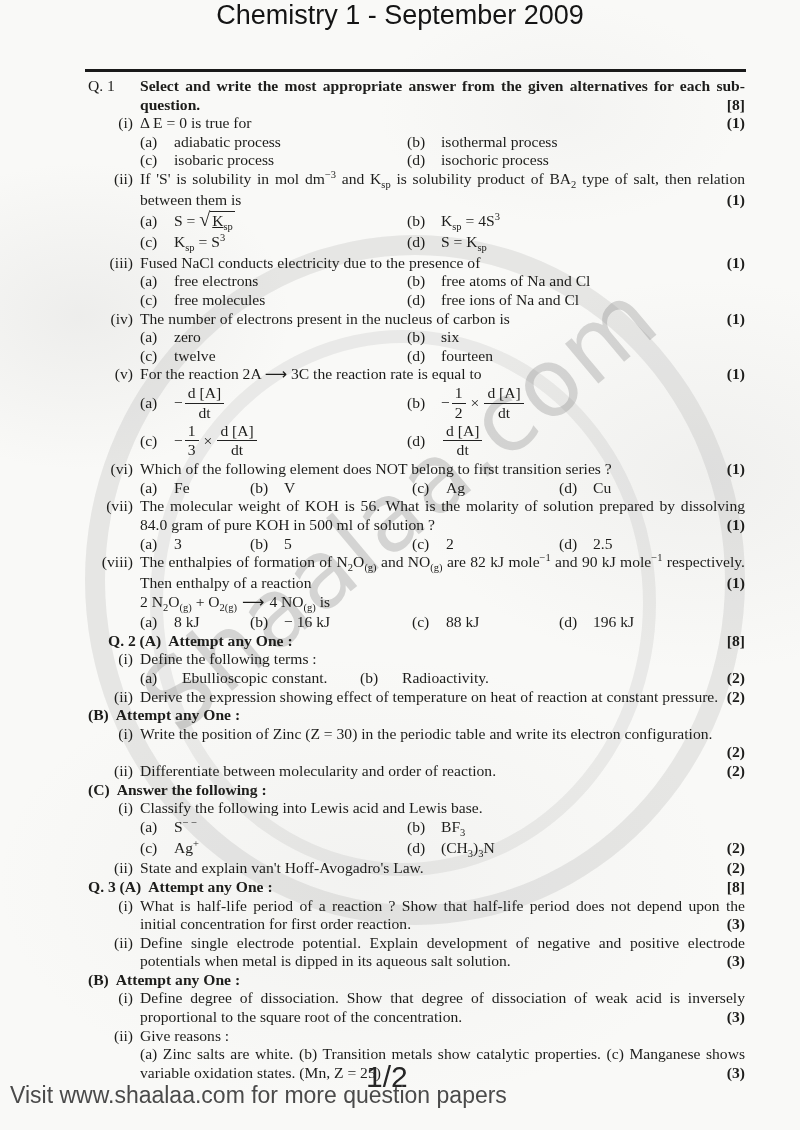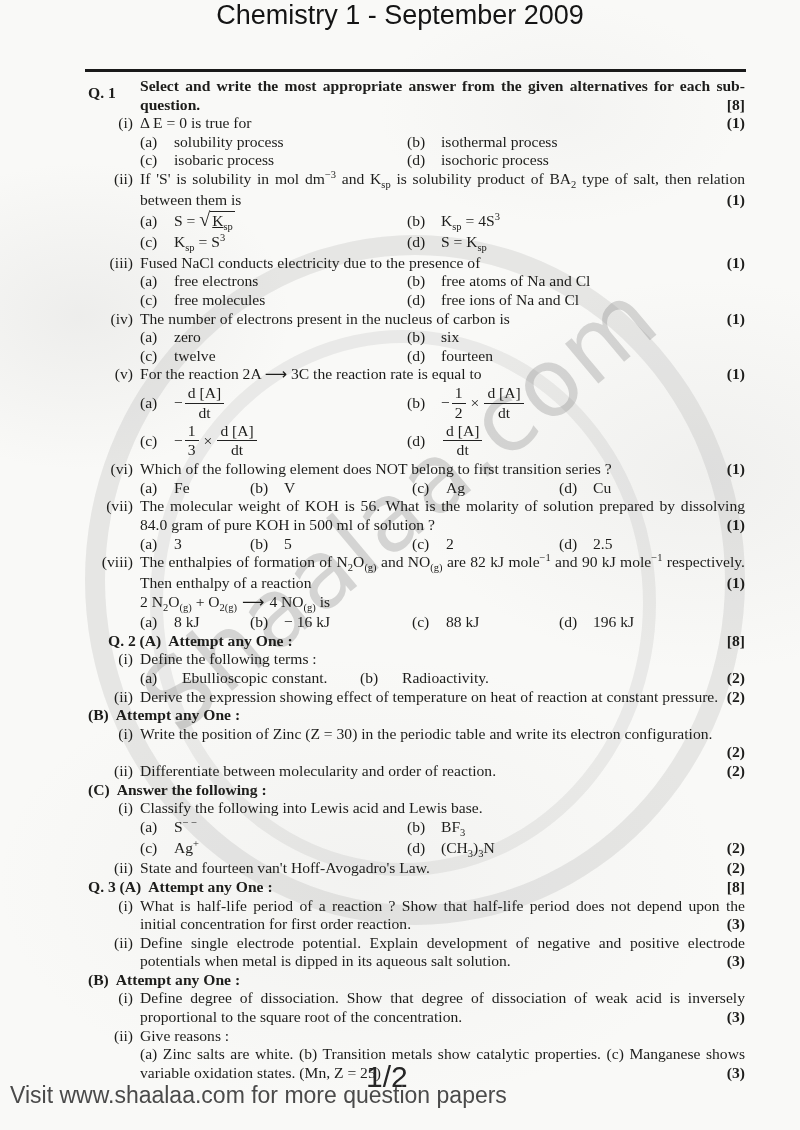--- a/index.html
+++ b/index.html
@@ -34,21 +34,21 @@
   .rn{position:absolute;left:0;top:0;width:45px;text-align:right;}
   .mk{position:absolute;right:0;top:0;font-weight:700;}
   .mk.bot{top:auto;bottom:0;}
   .mkline{text-align:right;font-weight:700;}
   .body{text-align:justify;}
   .body.nj{text-align:left;}
   .b{font-weight:700;}
   .qhead{position:relative;font-weight:700;}
   .qlab2{margin-right:7px;}
   .q1head{position:relative;padding-left:52px;}
-  .q1head .qlab{position:absolute;left:0;top:7px;font-weight:700;}
+  .q1head .qlab{position:absolute;left:0;top:0;font-weight:400;}
   
   .optrow{position:relative;padding-left:52px;display:flex;align-items:baseline;}
   .oc1{width:267px;display:flex;align-items:baseline;}
   .oc2{flex:1;display:flex;align-items:baseline;}
   .ocA{width:220px;display:flex;align-items:baseline;}
   .ocB{flex:1;display:flex;align-items:baseline;}
   .c1{width:110px;display:flex;align-items:baseline;}
   .c2{width:162px;display:flex;align-items:baseline;}
   .c3{width:147px;display:flex;align-items:baseline;}
   .c4{flex:1;display:flex;align-items:baseline;}
@@ -94,21 +94,21 @@
     </div>
 
     <div class="row">
       <span class="rn">(i)</span>
       <div class="body nj">Δ E = 0 is true for</div>
       <span class="mk">(1)</span>
     </div>
     <div class="optrow">
       <div class="oc1">
           <span class="ol">(a)</span>
-          <span>solubility process</span>
+          <span>adiabatic process</span>
         </div>
       <div class="oc2">
           <span class="ol">(b)</span>
           <span>isothermal process</span>
         </div>
     </div>
     <div class="optrow">
       <div class="oc1">
           <span class="ol">(c)</span>
           <span>isobaric process</span>
@@ -385,21 +385,21 @@
           <span><span>Ag</span><sup>+</sup></span>
         </div>
       <div class="oc2">
           <span class="ol">(d)</span>
           <span><span>(CH</span><sub>3</sub><span>)</span><sub>3</sub><span>N</span></span>
         </div>
       <span class="mk">(2)</span>
     </div>
     <div class="row">
       <span class="rn">(ii)</span>
-      <div class="body nj">State and fourteen van't Hoff-Avogadro's Law.</div>
+      <div class="body nj">State and explain van't Hoff-Avogadro's Law.</div>
       <span class="mk">(2)</span>
     </div>
 
     <div class="row qhead" style="padding-left:0;">
       <span class="qlab2">Q. 3 (A)</span><span>Attempt any One :</span>
       <span class="mk">[8]</span>
     </div>
     <div class="row">
       <span class="rn">(i)</span>
       <div class="body">What is half-life period of a reaction ? Show that half-life period does not depend upon the initial concentration for first order reaction.</div>

